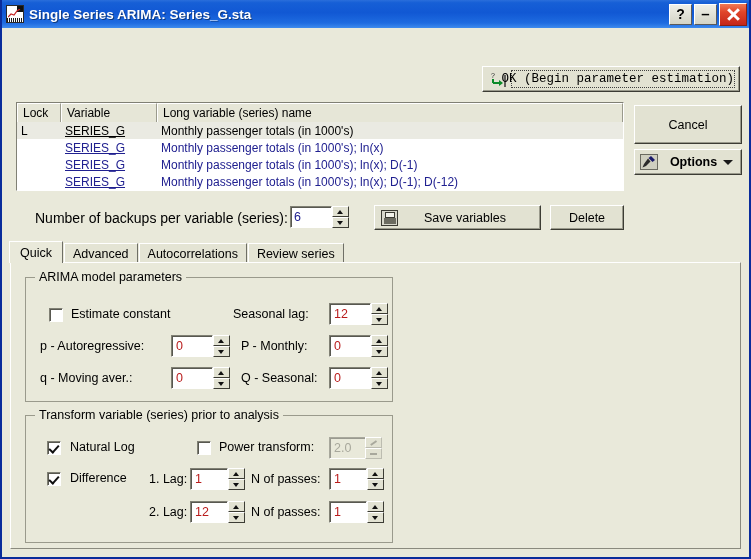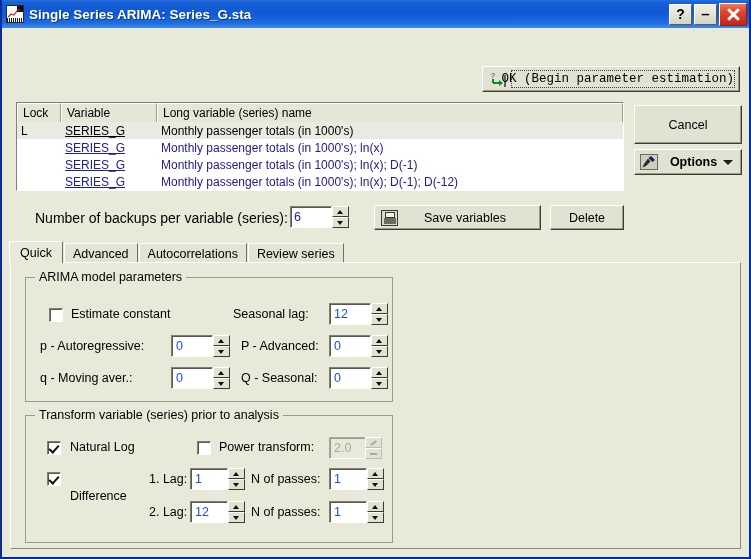--- a/index.html
+++ b/index.html
@@ -306,21 +306,21 @@
   .tf {
     position: absolute;
     height: 22px;
     background: #ffffff;
     border: 1px solid #808074;
     border-right-color: #ffffff; border-bottom-color: #ffffff;
     box-shadow: inset 1px 1px 0 #585850;
     box-sizing: border-box;
     padding: 3px 0 0 4px;
     font-size: 12.5px;
-    color: #1d4ed8;
+    color: #b91c1c;
     cursor: text;
   }
   .tf.disabled {
     background: #E9E9DA;
     color: #A8A89C;
     box-shadow: inset 1px 1px 0 #9a9a90;
     border-color: #A8A89C #ffffff #ffffff #A8A89C;
   }
 
   .spin {
@@ -489,21 +489,21 @@
           <div class="down"></div>
         </div>
 
         <span class="lbl" style="left:14px; top:61px;">p - Autoregressive:</span>
         <div class="tf" style="left:145px; top:57px; width:42px;">0</div>
         <div class="spin" style="left:187px; top:57px;">
           <div class="up"></div>
           <div class="down"></div>
         </div>
 
-        <span class="lbl" style="left:215px; top:61px;">P - Advanced:</span>
+        <span class="lbl" style="left:215px; top:61px;">P - Monthly:</span>
         <div class="tf" style="left:303px; top:57px; width:42px;">0</div>
         <div class="spin" style="left:345px; top:57px;">
           <div class="up"></div>
           <div class="down"></div>
         </div>
 
         <span class="lbl" style="left:14px; top:93px;">q - Moving aver.:</span>
         <div class="tf" style="left:145px; top:89px; width:42px;">0</div>
         <div class="spin" style="left:187px; top:89px;">
           <div class="up"></div>
@@ -526,21 +526,21 @@
 
         <div class="chk" style="left:171px; top:25px;"></div>
         <span class="lbl" style="left:193px; top:24px;">Power transform:</span>
         <div class="tf disabled" style="left:303px; top:21px; width:44px;">2.0</div>
         <div class="spin small disabled" style="left:339px; top:21px;">
           <div class="up"></div>
           <div class="down"></div>
         </div>
 
         <div class="chk checked" style="left:21px; top:56px;"></div>
-        <span class="lbl" style="left:44px; top:73px;text-align:right;">Difference</span>
+        <span class="lbl" style="left:44px; top:55px;text-align:right;">Difference</span>
 
         <span class="lbl" style="left:123px; top:56px;">1. Lag:</span>
         <div class="tf" style="left:164px; top:52px; width:38px;">1</div>
         <div class="spin" style="left:202px; top:52px;">
           <div class="up"></div>
           <div class="down"></div>
         </div>
         <span class="lbl" style="left:225px; top:56px;">N of passes:</span>
         <div class="tf" style="left:303px; top:52px; width:38px;">1</div>
         <div class="spin" style="left:341px; top:52px;">

